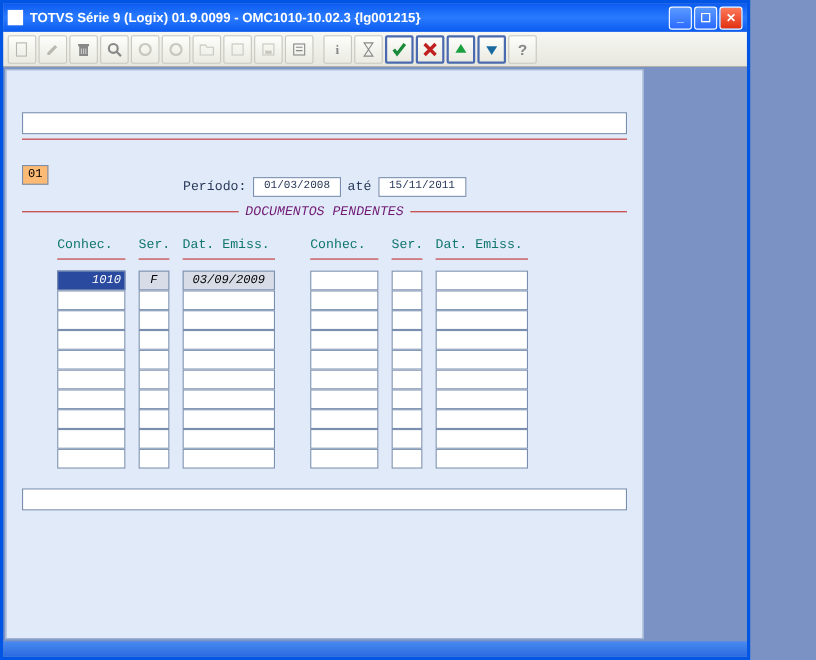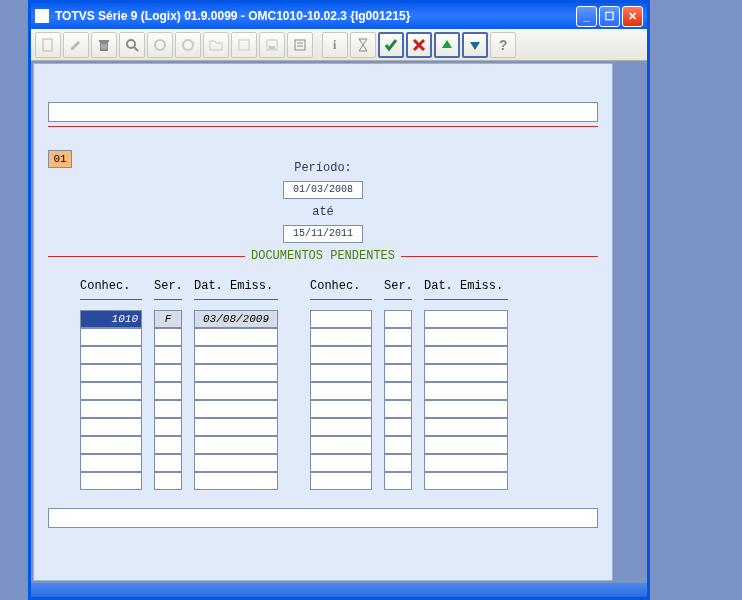--- a/index.html
+++ b/index.html
@@ -6,27 +6,26 @@
   body {
     margin: 0;
     font-family: "Courier New", monospace;
     font-size: 12px;
     background: #7a93c4;
     width: 742px;
     height: 600px;
     overflow: hidden;
   }
   .window {
-    width: 622px;
+    width: 682px;
     height: 600px;
     border: 3px solid #0055e5;
     background: #7a93c4;
     display: flex;
     flex-direction: column;
-    margin-left: 28px;
   }
   .titlebar {
     height: 26px;
     background: linear-gradient(to bottom, #0a5bf0 0%, #2a7aff 50%, #0a5bf0 100%);
     display: flex;
     align-items: center;
     padding: 0 4px;
     color: #fff;
     font-family: Tahoma, sans-serif;
     font-size: 12px;
@@ -115,21 +114,20 @@
     margin-top: 2px;
     letter-spacing: 0.5px;
   }
   .period-row {
     display: flex;
     align-items: center;
     justify-content: center;
     gap: 6px;
     margin-top: 22px;
     color: #2a3a5a;
-    flex-direction: column;
   }
   .date-box {
     width: 80px; height: 18px;
     background: #fff;
     border: 1px solid #7a8fb0;
     text-align: center;
     line-height: 16px;
     font-size: 10px;
   }
   .viz-row {
@@ -150,36 +148,37 @@
   .checkbox.checked::after {
     content: "✓";
     position: absolute;
     top: -2px; left: 1px;
     color: #7aa060;
     font-size: 12px;
   }
   .section-divider {
     display: flex; align-items: center;
     margin: 6px 4px 8px 4px;
-    color: #4d7c0f;
+    color: #701a75;
     font-weight: normal;
     gap: 6px;
+    font-style: italic;
   }
   .section-divider .ln { flex:1; height:1px; background:#c43030; }
   .grids {
     display: flex;
     gap: 32px;
     padding: 0 16px 0 36px;
     margin-top: 8px;
   }
   .grid-block { display: flex; flex-direction: column; }
   .col-headers {
     display: flex;
     gap: 12px;
-    color: #000000;
+    color: #0f766e;
     font-size: 12px;
     margin-bottom: 6px;
   }
   .col-headers .h1 { width: 62px; }
   .col-headers .h2 { width: 28px; }
   .col-headers .h3 { width: 84px; }
   .header-lines { display:flex; gap:12px; margin-bottom:10px; }
   .header-lines div { height:1px; background:#c43030; }
   .header-lines .l1 { width:62px; }
   .header-lines .l2 { width:28px; }
@@ -349,21 +348,21 @@
           </div>
           <div class="header-lines">
               <div class="l1"></div>
               <div class="l2"></div>
               <div class="l3"></div>
             </div>
           <div class="rows" id="left-rows">
               <div class="grid-row">
                 <div class="cell c1 sel">1010</div>
                 <div class="cell c2 ro">F</div>
-                <div class="cell c3 ro">03/08/2009</div>
+                <div class="cell c3 ro">03/09/2009</div>
               </div>
               <div class="grid-row">
                 <div class="cell c1"></div>
                 <div class="cell c2"></div>
                 <div class="cell c3"></div>
               </div>
               <div class="grid-row">
                 <div class="cell c1"></div>
                 <div class="cell c2"></div>
                 <div class="cell c3"></div>

